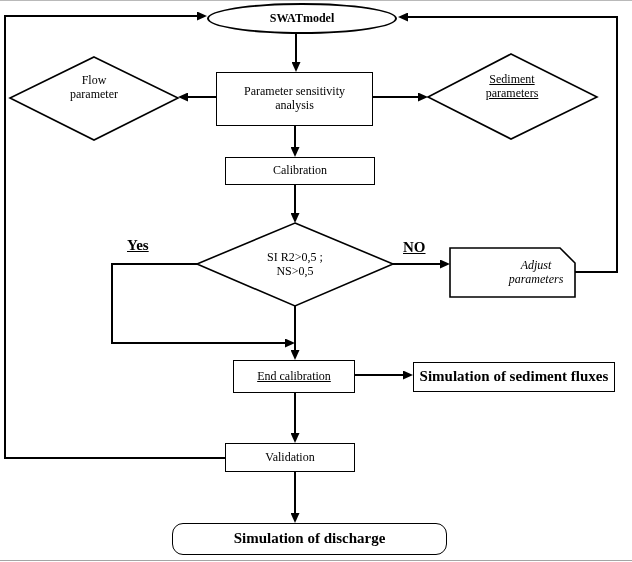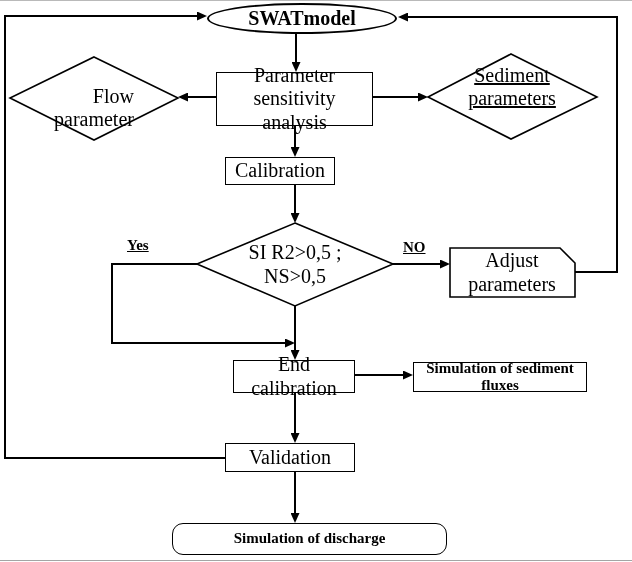--- a/index.html
+++ b/index.html
@@ -15,21 +15,21 @@
 
   svg.wires { position:absolute; left:0; top:0; width:632px; height:562px; }
   svg.wires path.wire { fill:none; stroke:var(--line); stroke-width:2; stroke-linejoin:miter; }
   svg.wires polygon.shape { fill:var(--bg); stroke:var(--line); stroke-width:1.6; }
   #arrowhead path { fill:var(--line); stroke:none; }
 
   .node {
     position:absolute; box-sizing:border-box;
     display:flex; align-items:center; justify-content:center;
     text-align:center; white-space:pre-line;
-    font-size:20px; line-height:1.16; color:var(--text);
+    font-size:12px; line-height:1.16; color:var(--text);
   }
   .rect { border:1.6px solid var(--line); background:var(--bg); }
   .ellipse { border:2px solid var(--line); border-radius:50%; background:var(--bg); font-weight:bold; }
   .shape-label { background:transparent; }
   .rounded { border-radius:11px; }
   .bold { font-weight:bold; }
   .sz15 { font-size:15px; }
   .edge-label { position:absolute; font-weight:bold; font-size:15px; background:transparent;text-decoration:underline; }
 </style>
 </head>
@@ -81,49 +81,49 @@
 
   <div class="node ellipse" style="left:207px; top:3px; width:190px; height:31px;">
     <span>SWATmodel</span>
   </div>
 
   <div class="node rect" style="left:216px; top:72px; width:157px; height:54px;">
     <span>Parameter sensitivity
 analysis</span>
   </div>
 
-  <div class="node shape-label" style="left:34px; top:88px; width:120px; height:40px;text-align:right;">
+  <div class="node shape-label" style="left:34px; top:68px; width:120px; height:40px;">
     <span>Flow
 parameter</span>
   </div>
 
   <div class="node shape-label" style="left:452px; top:67px; width:120px; height:40px;text-decoration:underline;">
     <span>Sediment
 parameters</span>
   </div>
 
-  <div class="node rect" style="left:225px; top:157px; width:110px; height:28px;">
+  <div class="node rect" style="left:225px; top:157px; width:150px; height:28px;">
     <span>Calibration</span>
   </div>
 
   <div class="node shape-label" style="left:235px; top:245px; width:120px; height:39px;">
     <span>SI R2&gt;0,5 ;
 NS&gt;0,5</span>
   </div>
 
-  <div class="node shape-label" style="left:452px; top:253px; width:120px; height:39px;">
+  <div class="node shape-label" style="left:476px; top:253px; width:120px; height:39px;font-style:italic;">
     <span>Adjust
 parameters</span>
   </div>
 
-  <div class="node rect" style="left:233px; top:360px; width:122px; height:33px;">
+  <div class="node rect" style="left:233px; top:360px; width:122px; height:33px;text-decoration:underline;">
     <span>End calibration</span>
   </div>
 
-  <div class="node rect bold sz15" style="left:413px; top:362px; width:174px; height:30px;">
+  <div class="node rect bold sz15" style="left:413px; top:362px; width:202px; height:30px;">
     <span>Simulation of sediment fluxes</span>
   </div>
 
   <div class="node rect" style="left:225px; top:443px; width:130px; height:29px;">
     <span>Validation</span>
   </div>
 
   <div class="node rect rounded bold sz15" style="left:172px; top:523px; width:275px; height:32px;">
     <span>Simulation of discharge</span>
   </div>

